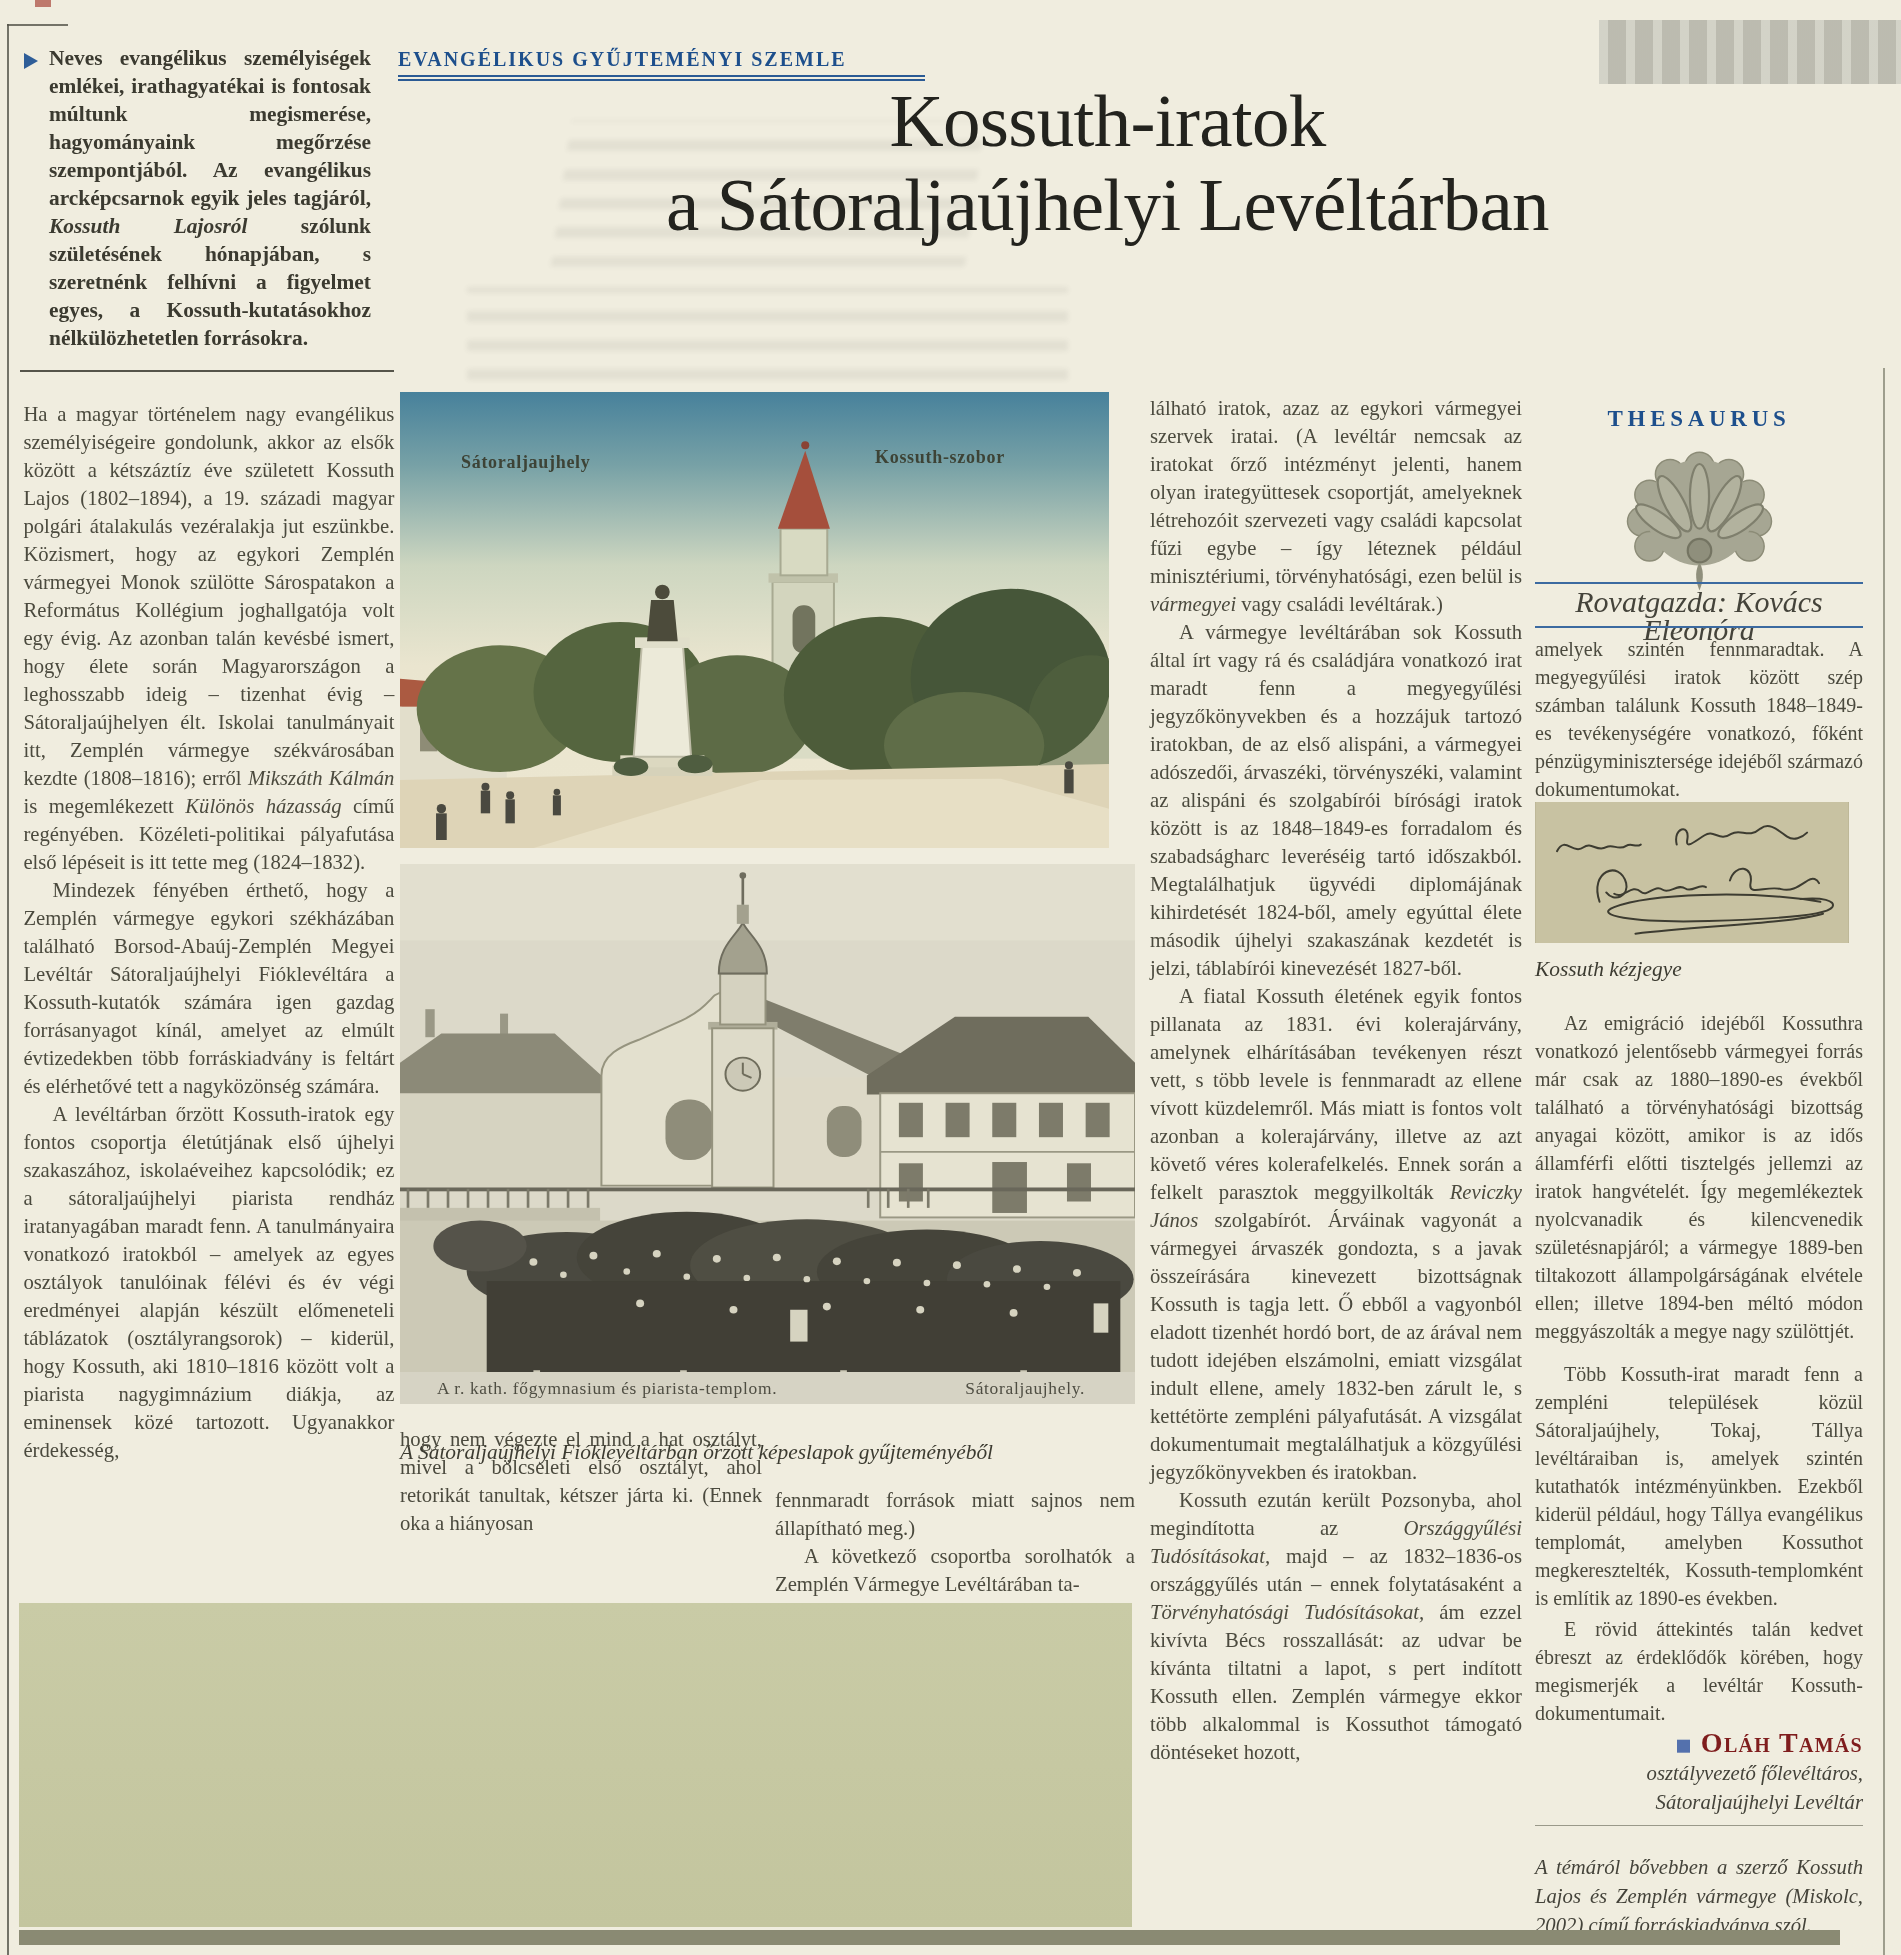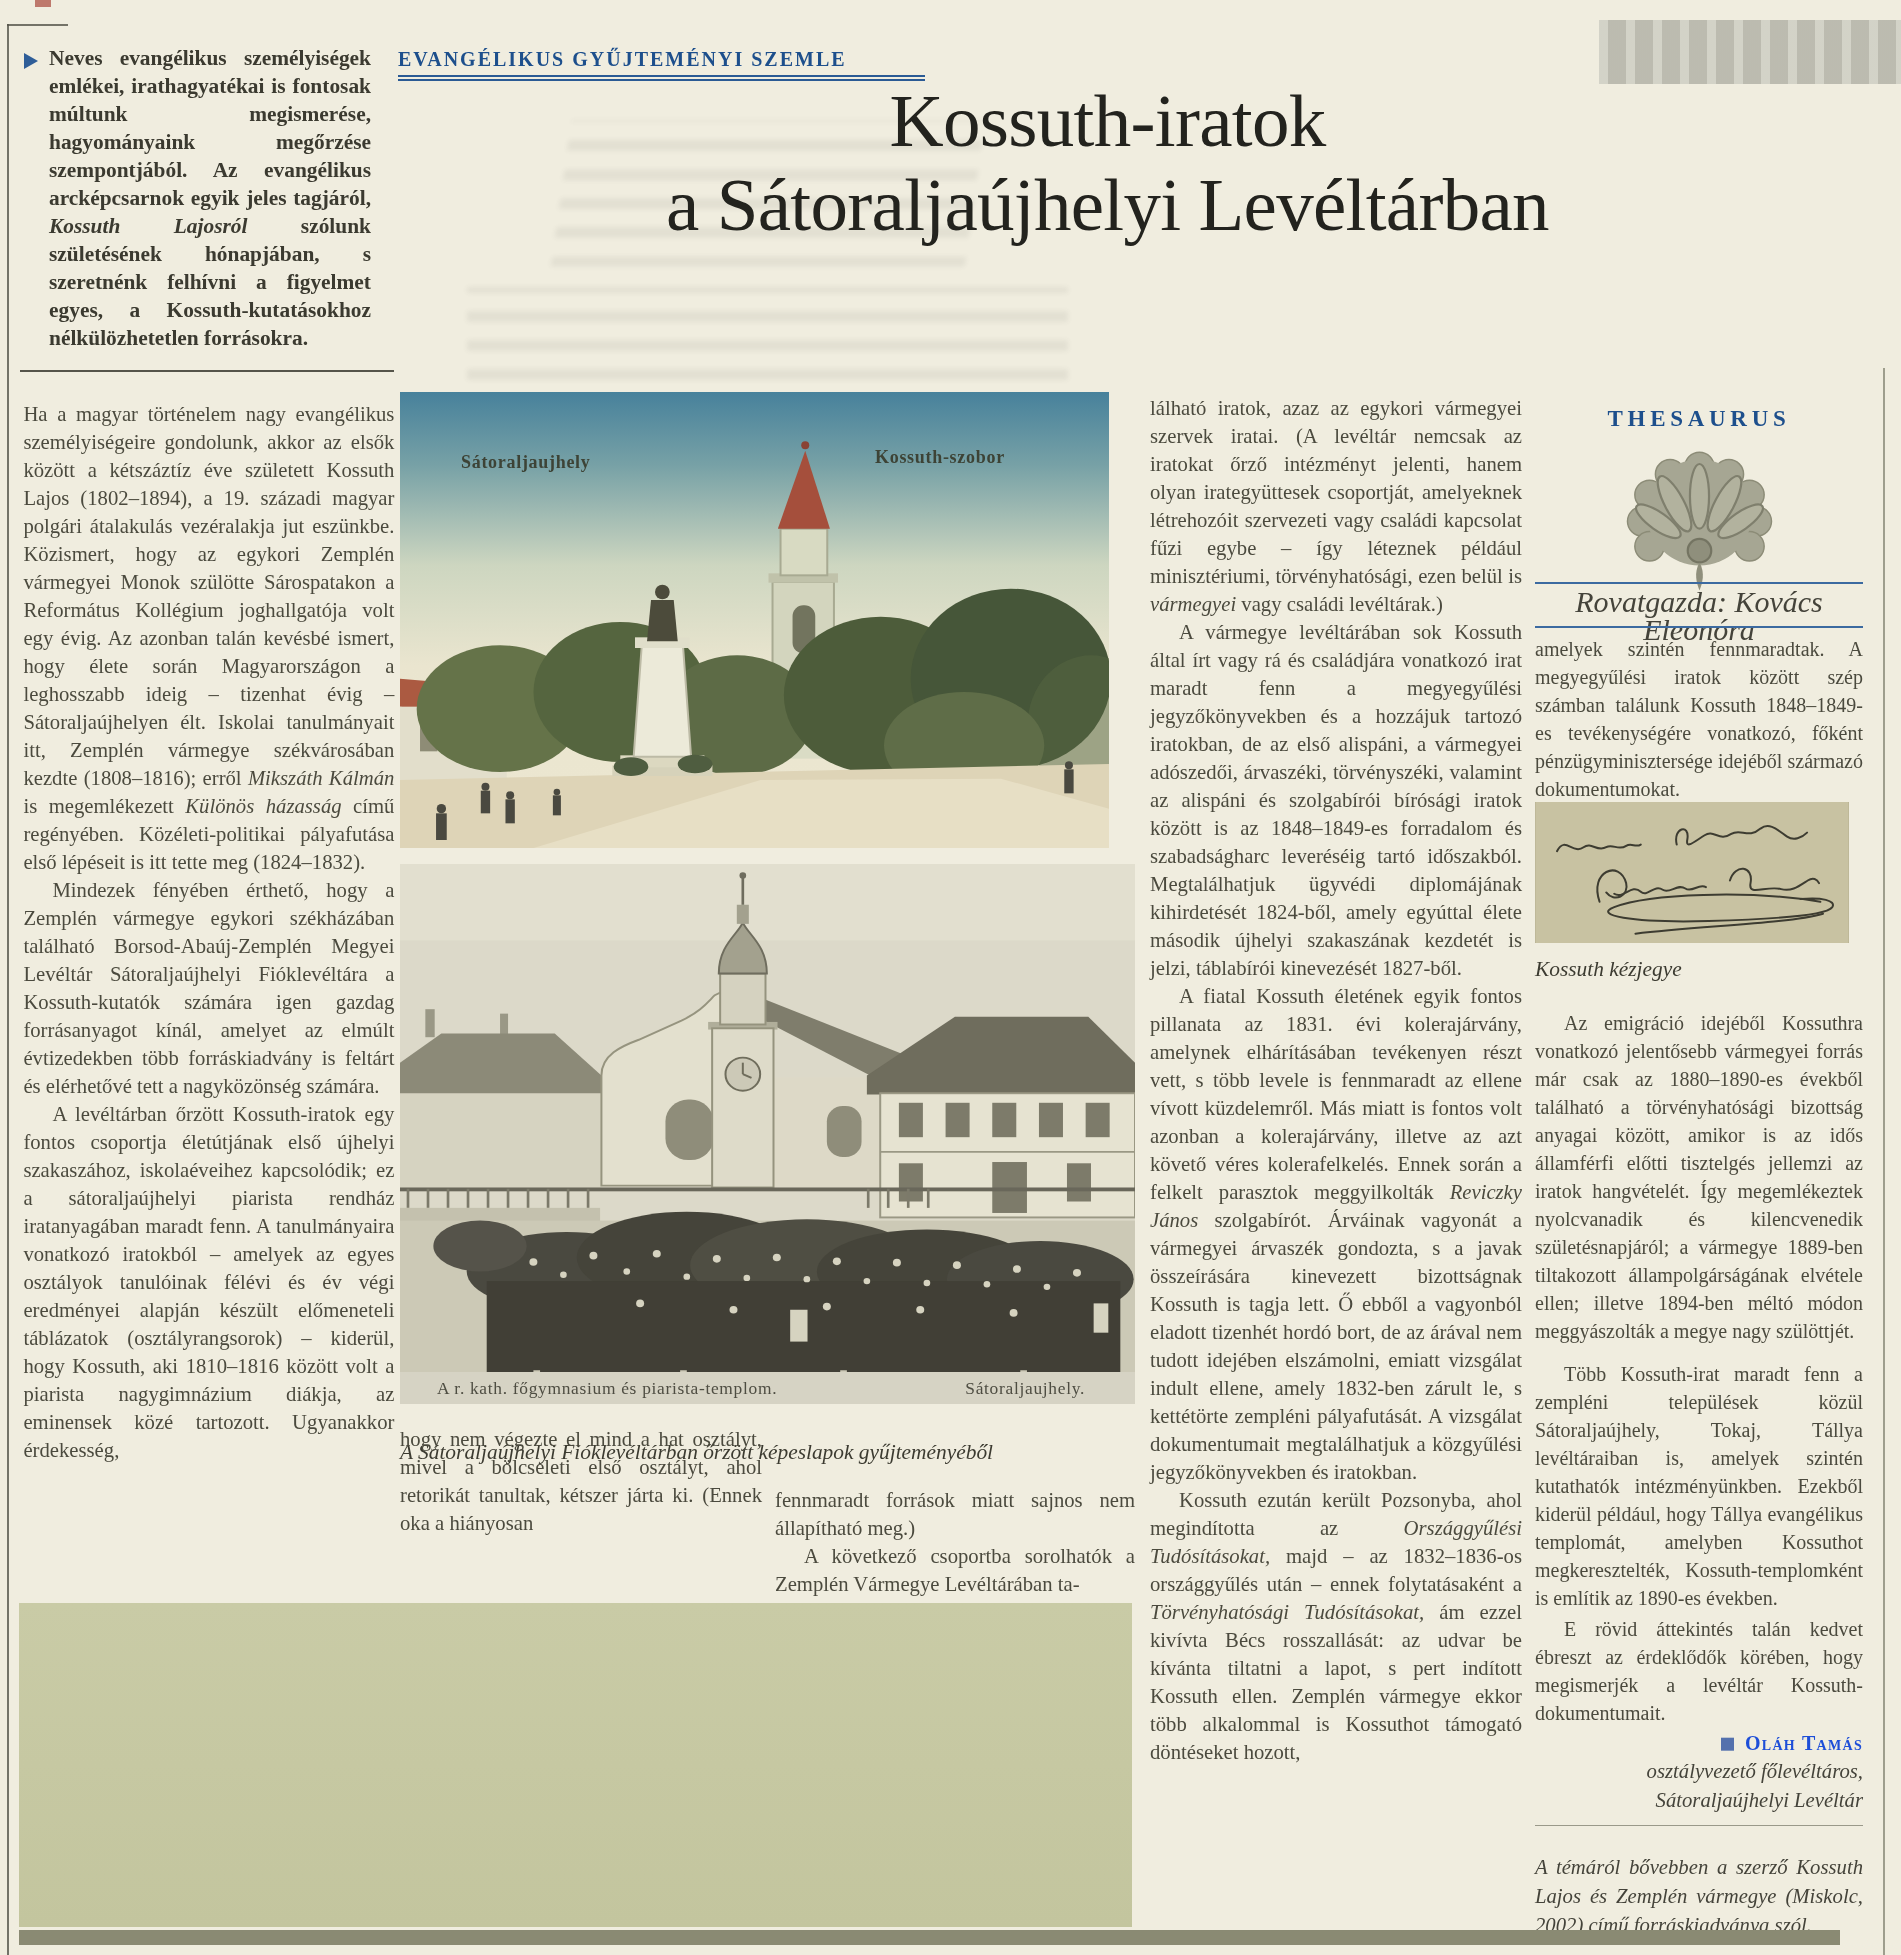--- a/index.html
+++ b/index.html
@@ -59,21 +59,21 @@
   #c5p1{top:235px;}
   #signature{top:402px;left:0 !important;width:314px !important;height:141px;
     background:#c8c2a2;box-shadow:0 0 0 0.7px #b4ae8f inset;}
   #signature svg{display:block;width:100%;height:100%;}
   #sig-caption{top:555px;font-style:italic;font-size:21.4px;color:#3c3b31;}
   #c5p2{top:609px;}
   #c5p3{top:960px;}
   #c5p4{top:1215px;}
   #author{top:1329px;text-align:right;}
   #author .name{font-variant:small-caps;font-weight:600;letter-spacing:1.3px;
-    font-size:20px;color:#1d4ed8;}
+    font-size:28px;color:#7f1d1d;}
   #author .sq{display:inline-block;width:13.3px;height:13.3px;background:#5471ad;
     margin-right:10.7px;transform:translateY(0.7px);}
   #author .role,#author .org{font-style:italic;font-size:20.7px;line-height:29px;color:#44433a;}
   #note-rule{top:1425px;height:1.3px;background:#9a998a;}
   #footnote{top:1453px;font-style:italic;font-size:20.7px;line-height:29px;
     text-align:justify;color:#44433a;}
   
   #green-box{left:18.7px;top:1603px;width:1113px;height:324px;
     background:linear-gradient(#c9cba6,#c3c59e);}
   #bottom-bar{left:18.7px;top:1930px;width:1821px;height:15.3px;background:#8a8a73;}

